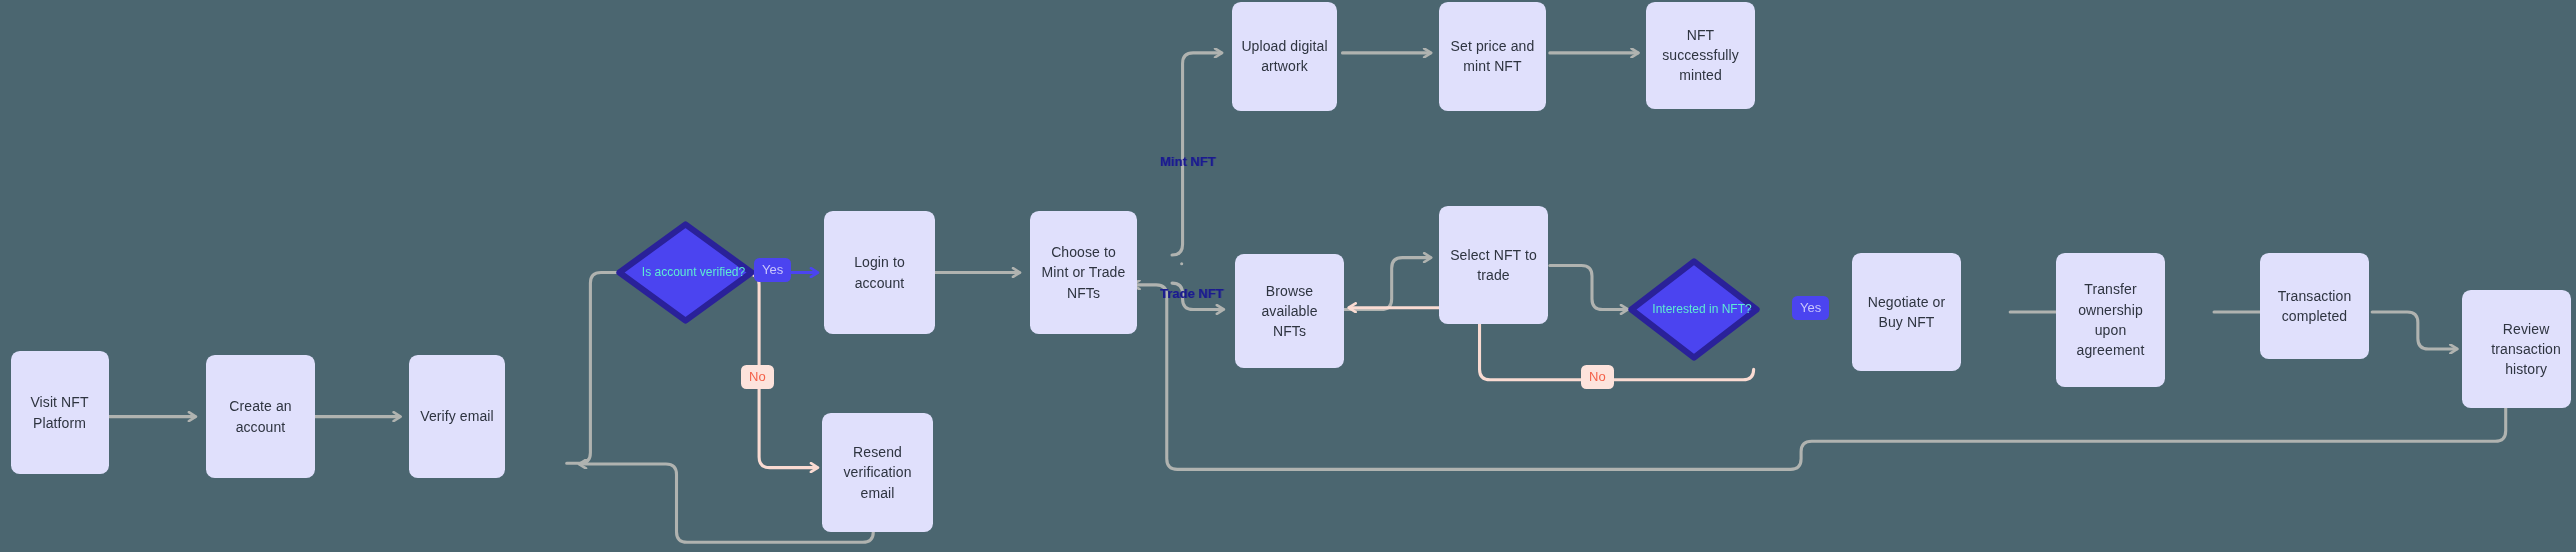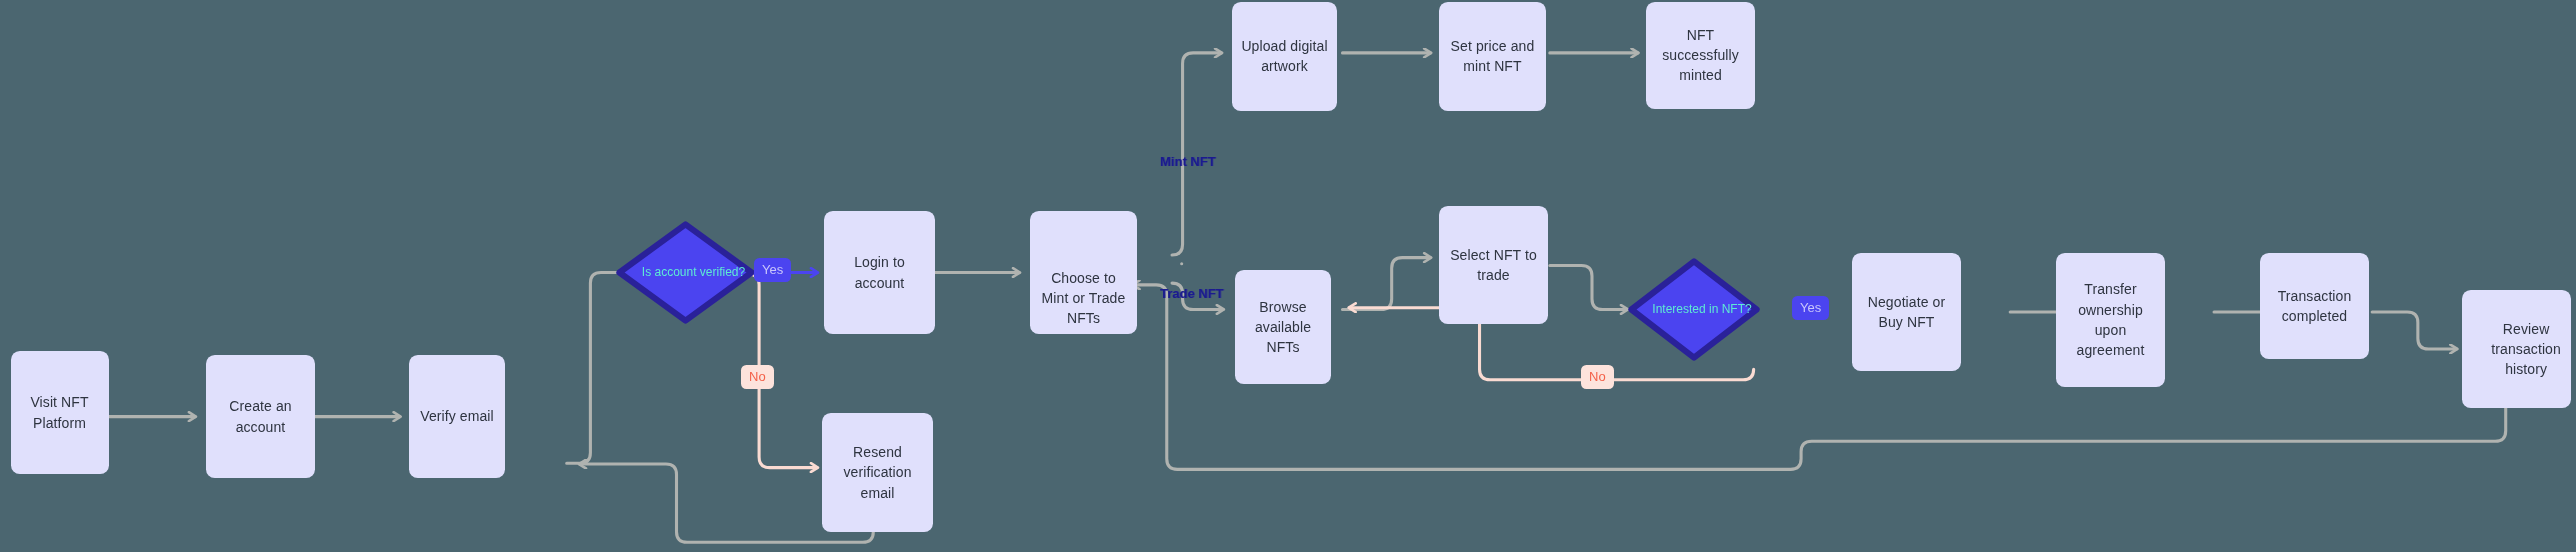--- a/index.html
+++ b/index.html
@@ -174,37 +174,37 @@
   </div>
 
   <div class="node process" style="left:824px; top:211px; width:111px; height:123px;align-items:center;">
     <span>Login to account</span>
   </div>
 
   <div class="node process" style="left:822px; top:413px; width:111px; height:119px;">
     <span>Resend verification email</span>
   </div>
 
-  <div class="node process" style="left:1030px; top:211px; width:107px; height:123px;align-items:flex-end;">
+  <div class="node process" style="left:1030px; top:211px; width:107px; height:123px;">
     <span>Choose to Mint or Trade NFTs</span>
   </div>
 
   <div class="node process" style="left:1232px; top:1.8px; width:105px; height:109px;">
     <span>Upload digital artwork</span>
   </div>
 
   <div class="node process" style="left:1439px; top:1.8px; width:107px; height:109px;justify-content:flex-end;">
     <span>Set price and mint NFT</span>
   </div>
 
   <div class="node process" style="left:1646px; top:1.8px; width:109px; height:107px;">
     <span>NFT successfully minted</span>
   </div>
 
-  <div class="node process" style="left:1235px; top:270px; width:96px; height:114px;">
+  <div class="node process" style="left:1235px; top:254px; width:109px; height:114px;">
     <span>Browse available NFTs</span>
   </div>
 
   <div class="node process" style="left:1439px; top:206px; width:109px; height:118px;">
     <span>Select NFT to trade</span>
   </div>
 
   <div class="node process" style="left:1852px; top:253px; width:109px; height:118px;">
     <span>Negotiate or Buy NFT</span>
   </div>

